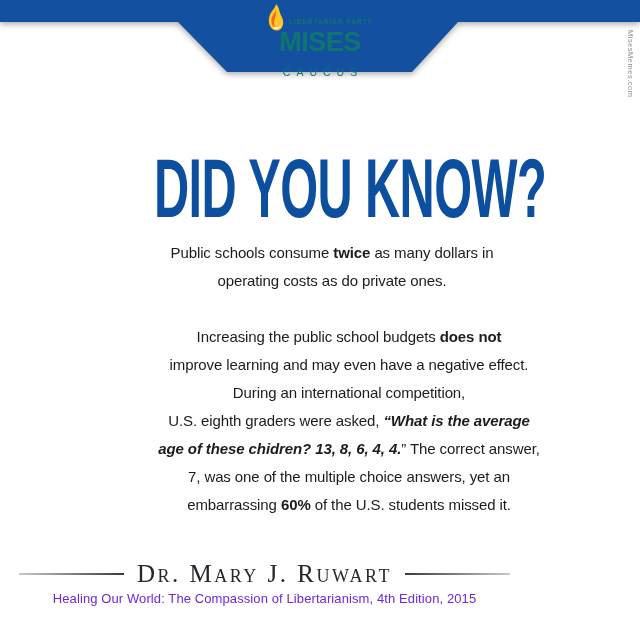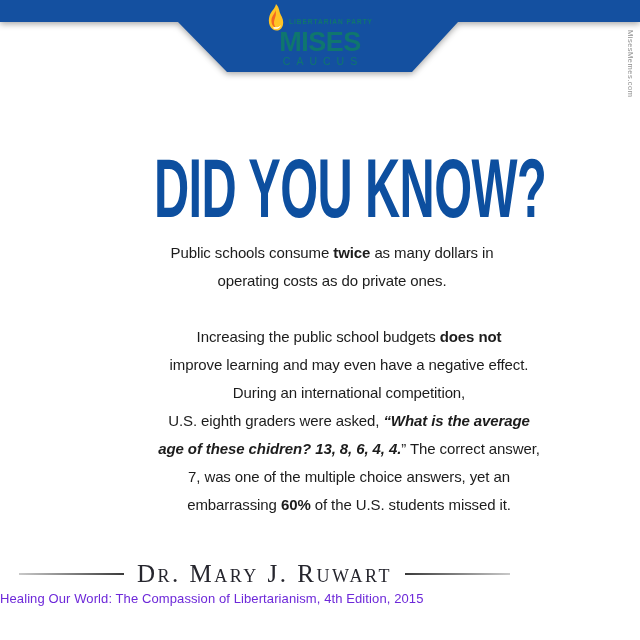--- a/index.html
+++ b/index.html
@@ -47,21 +47,21 @@
     font-weight: bold;
     letter-spacing: -0.5px;
     line-height: 24px;
     margin-top: 1px;
   }
   .caucus {
     font-size: 10.5px;
     letter-spacing: 6px;
     padding-left: 6px;
     line-height: 12px;
-    margin-top: 1px;
+    margin-top: 12px;
   }
 
   
   .watermark {
     position: absolute;
     top: 30px;
     right: 5px;
     writing-mode: vertical-rl;
     font-size: 7.5px;
     letter-spacing: 0.5px;
@@ -95,21 +95,21 @@
     line-height: 28px;
     color: #1c1c1c;
     letter-spacing: -0.1px;
   }
   .para-1 { margin-top: 15px; }
   .para-2 { margin-top: 28px; margin-left: 34px; }
   .b { font-weight: bold; }
   .bi { font-weight: bold; font-style: italic; }
 
   
-  .footer { position: absolute; top: 560px; left: 0; width: 529px; }
+  .footer { position: absolute; top: 560px; left: 0; width: 529px; text-align: center; }
   .author-row {
     display: flex;
     align-items: center;
     justify-content: center;
     gap: 13px;
   }
   .rule { height: 2px; width: 105px; }
   .rule-left  { background: linear-gradient(to left,  #3a3a3a, #c9c9c9); }
   .rule-right { background: linear-gradient(to right, #3a3a3a, #c9c9c9); }
   .author-name {

